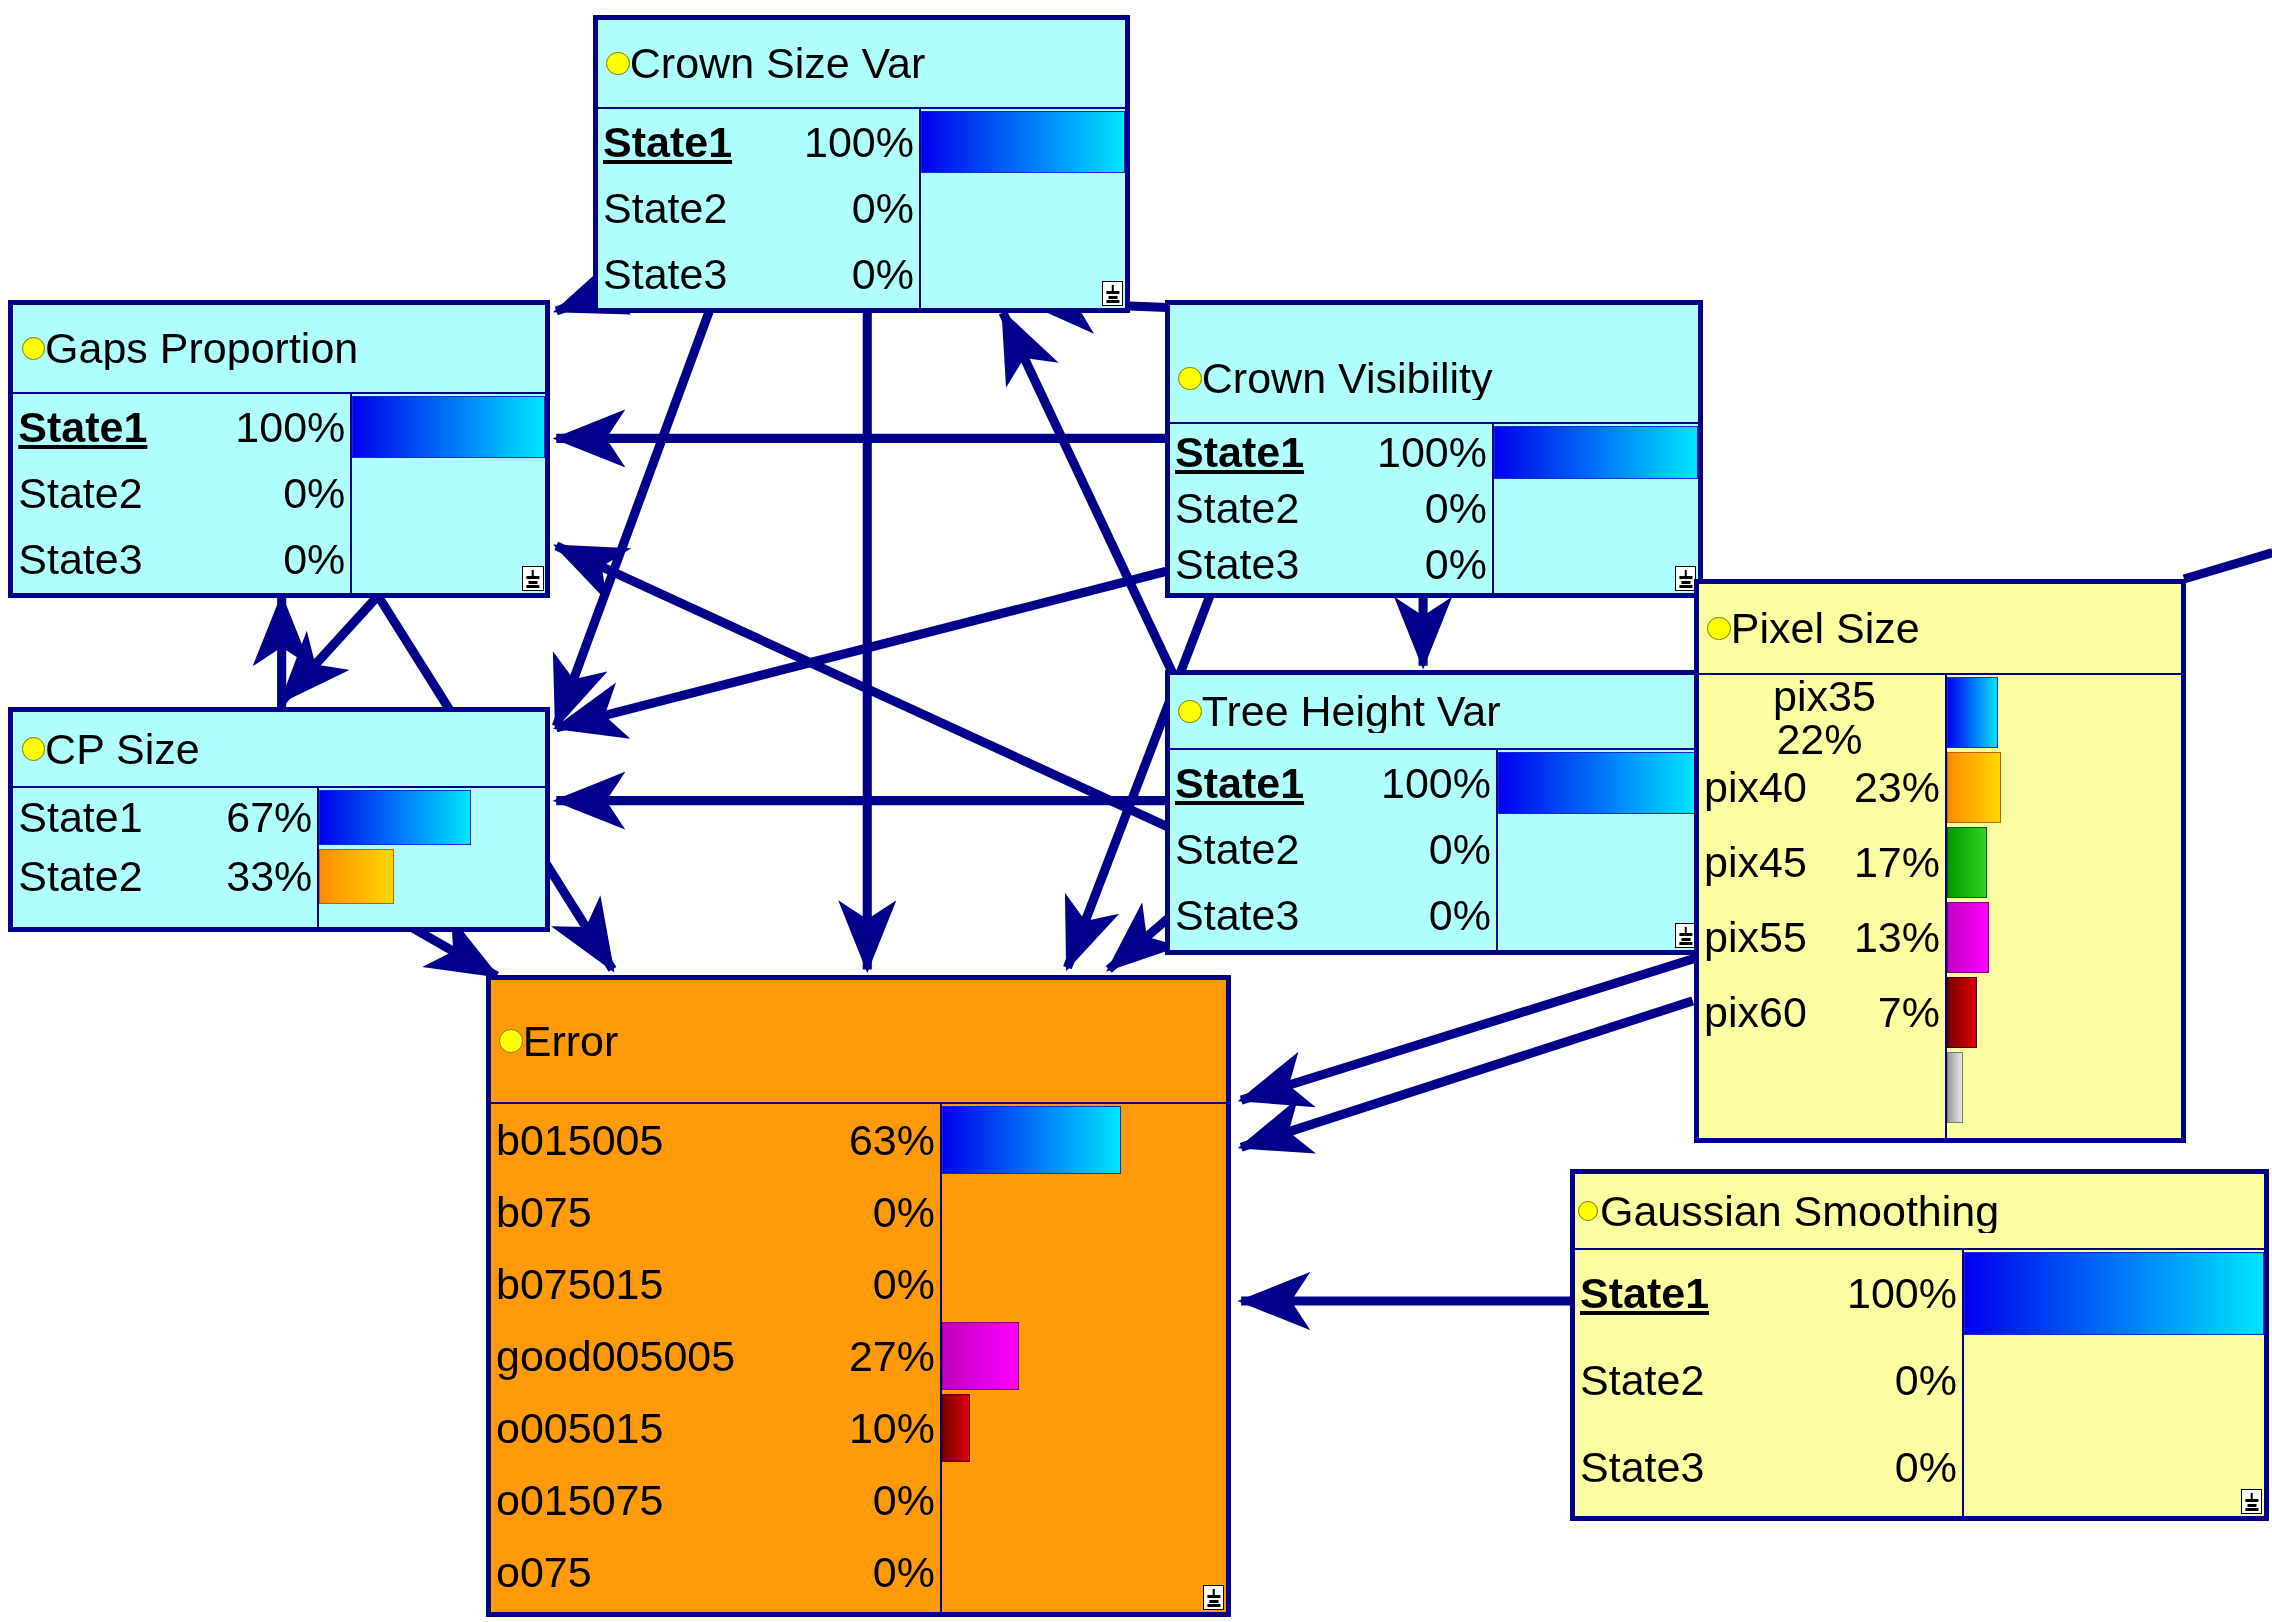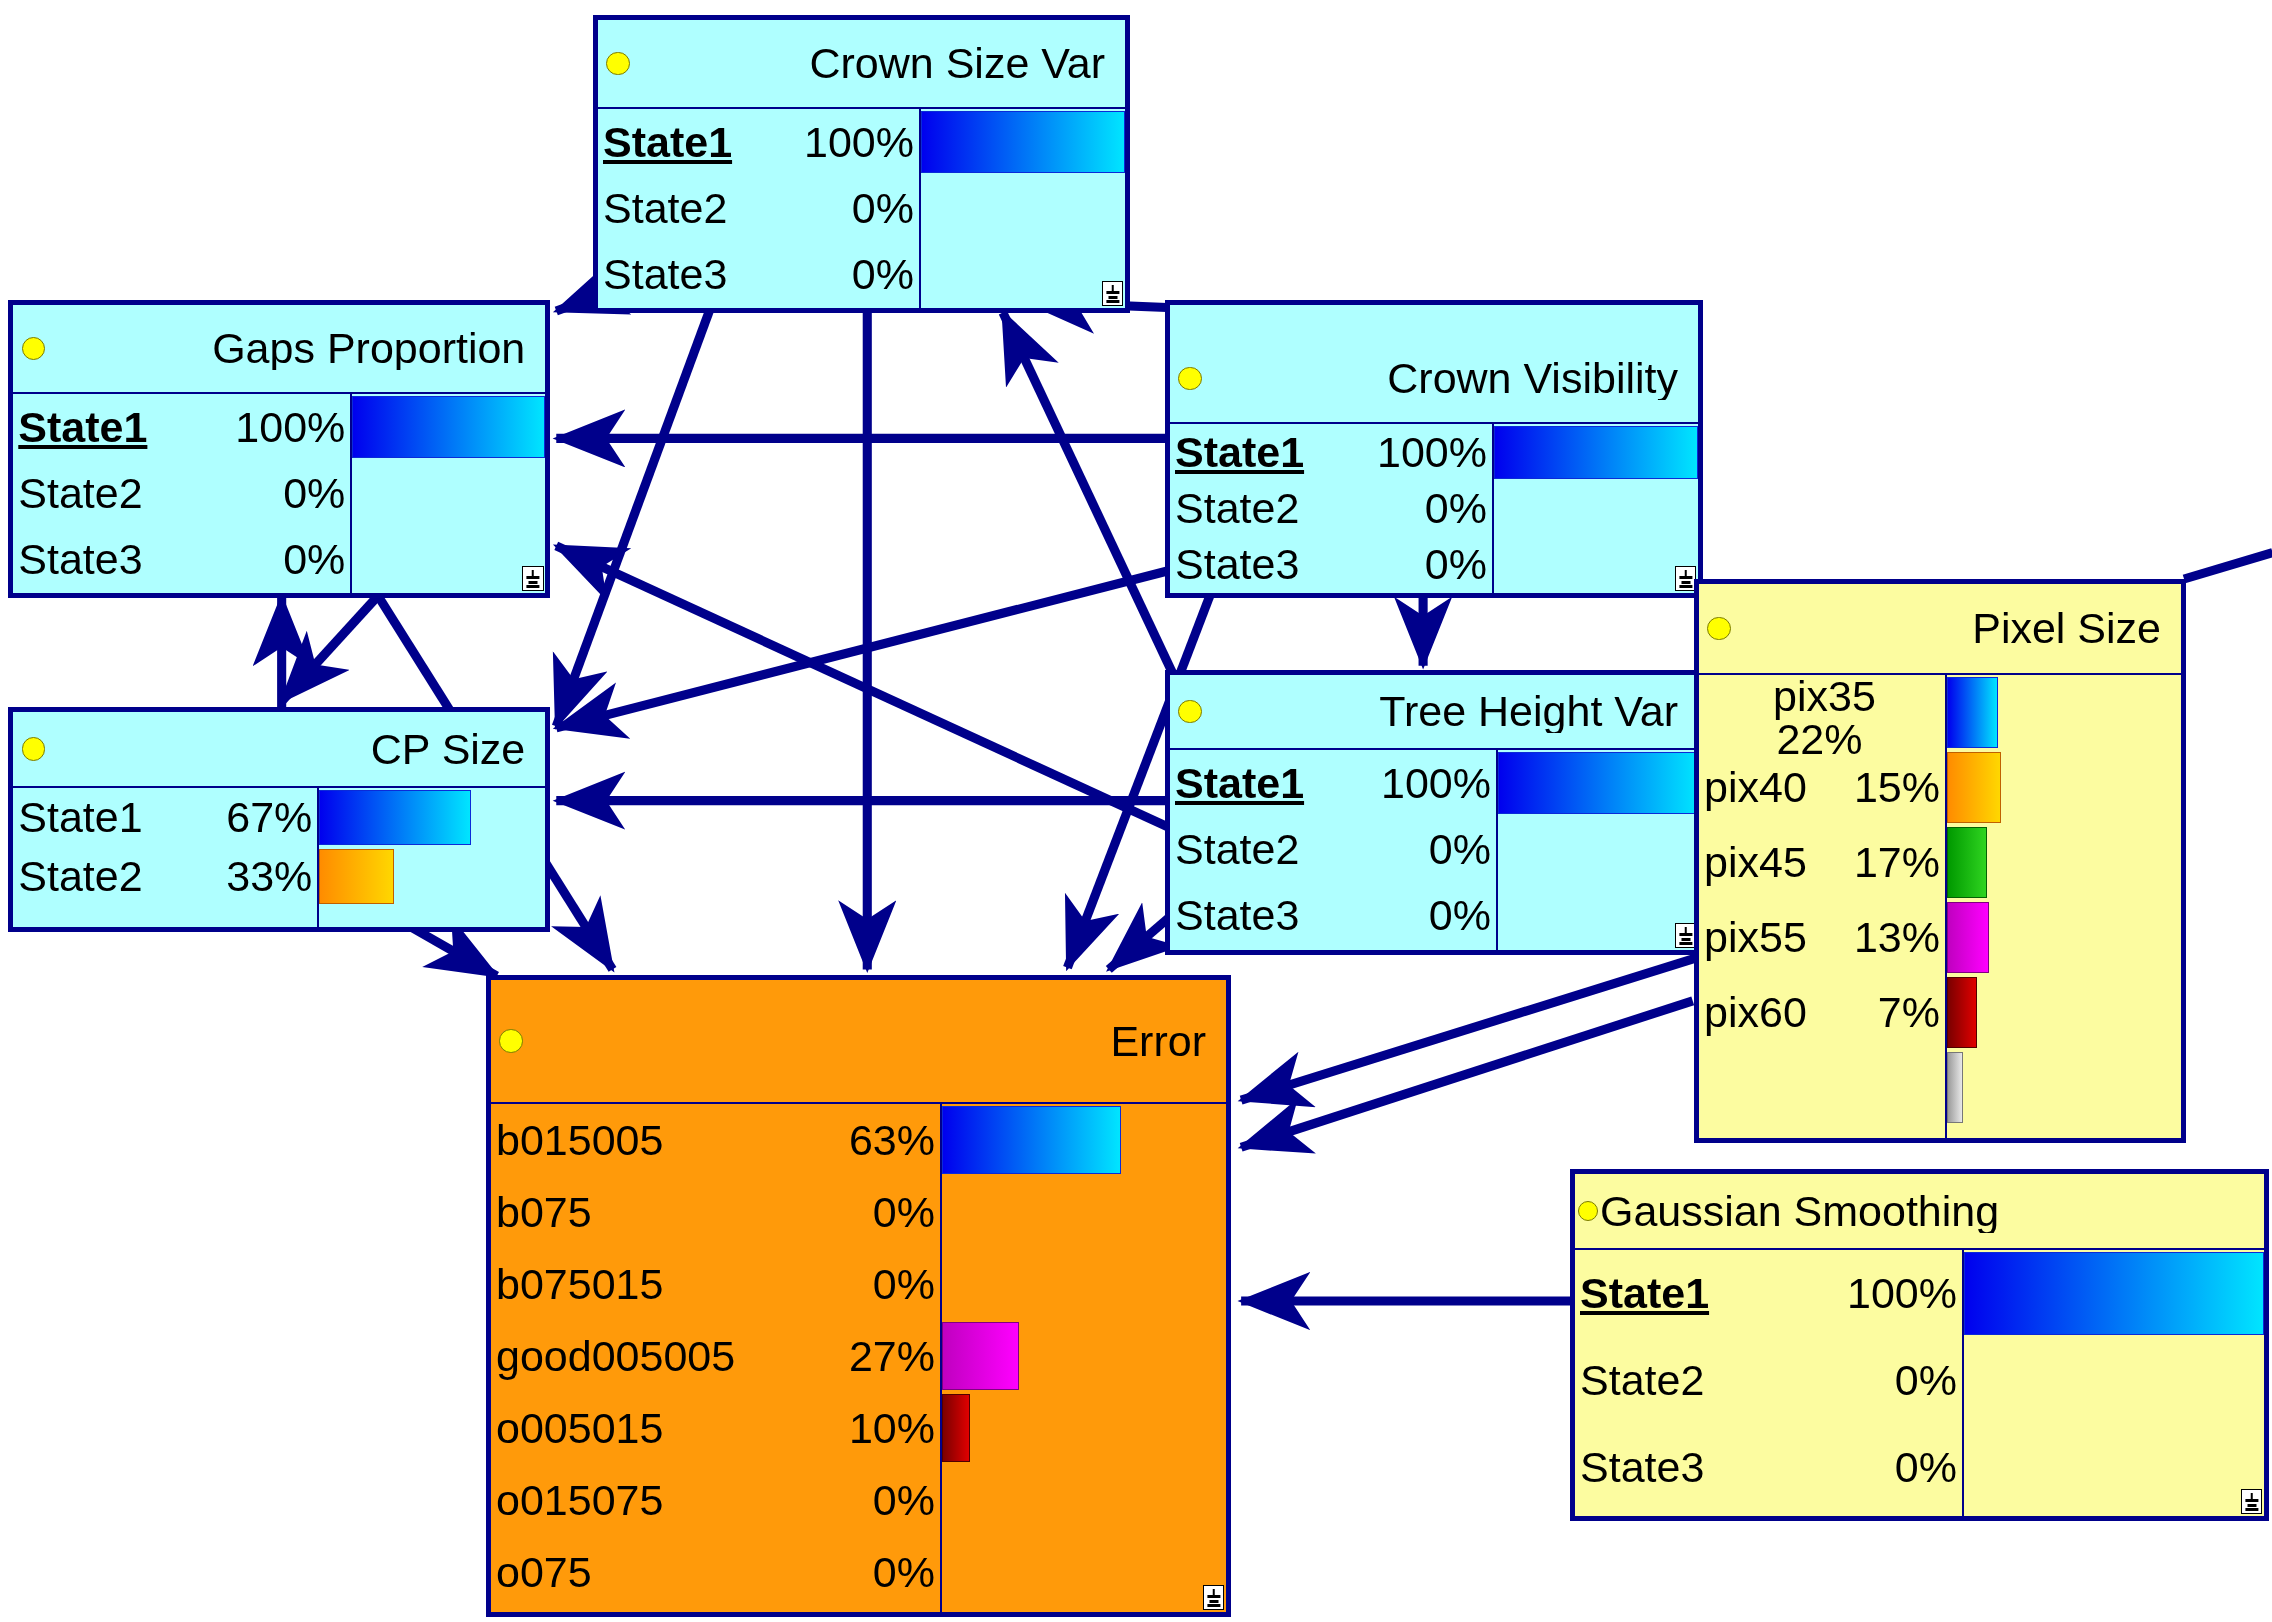--- a/index.html
+++ b/index.html
@@ -28,21 +28,21 @@
     border-bottom:2.5px solid #00008B;
     display:flex;align-items:center;
     flex:0 0 auto;
   }
   .title-dot{
     width:21.5px;height:21.5px;border-radius:50%;
     background:#FFFF00;border:1.7px solid #7a7a00;
     flex:0 0 auto;margin-left:8.3px;
   }
   .title-text{
-    flex:1 1 auto;text-align:right;
+    flex:1 1 auto;text-align:left;
     font-size:43px;line-height:1.0;color:#000;
     white-space:nowrap;overflow:hidden;
     padding-right:20px;
   }
   .node.tight .title-text{padding-right:3.3px;text-align:left;padding-left:1.7px;}
 
   .node-body{flex:1 1 auto;display:flex;min-height:0;position:relative;}
   .labels{
     box-sizing:border-box;
     border-right:2.5px solid #00008B;
@@ -314,21 +314,21 @@
       <span class="title-text">Pixel Size</span>
     </div>
     <div class="node-body">
       <div class="labels" style="width:248px;">
         <div class="row" style="height:75px;flex-direction:column;">
           <span class="st">pix35</span>
           <span class="pc">22%</span>
         </div>
         <div class="row" style="height:75px;">
           <span class="st">pix40</span>
-          <span class="pc">15%</span>
+          <span class="pc">23%</span>
         </div>
         <div class="row" style="height:75px;">
           <span class="st">pix45</span>
           <span class="pc">17%</span>
         </div>
         <div class="row" style="height:75px;">
           <span class="st">pix55</span>
           <span class="pc">13%</span>
         </div>
         <div class="row" style="height:75px;">

